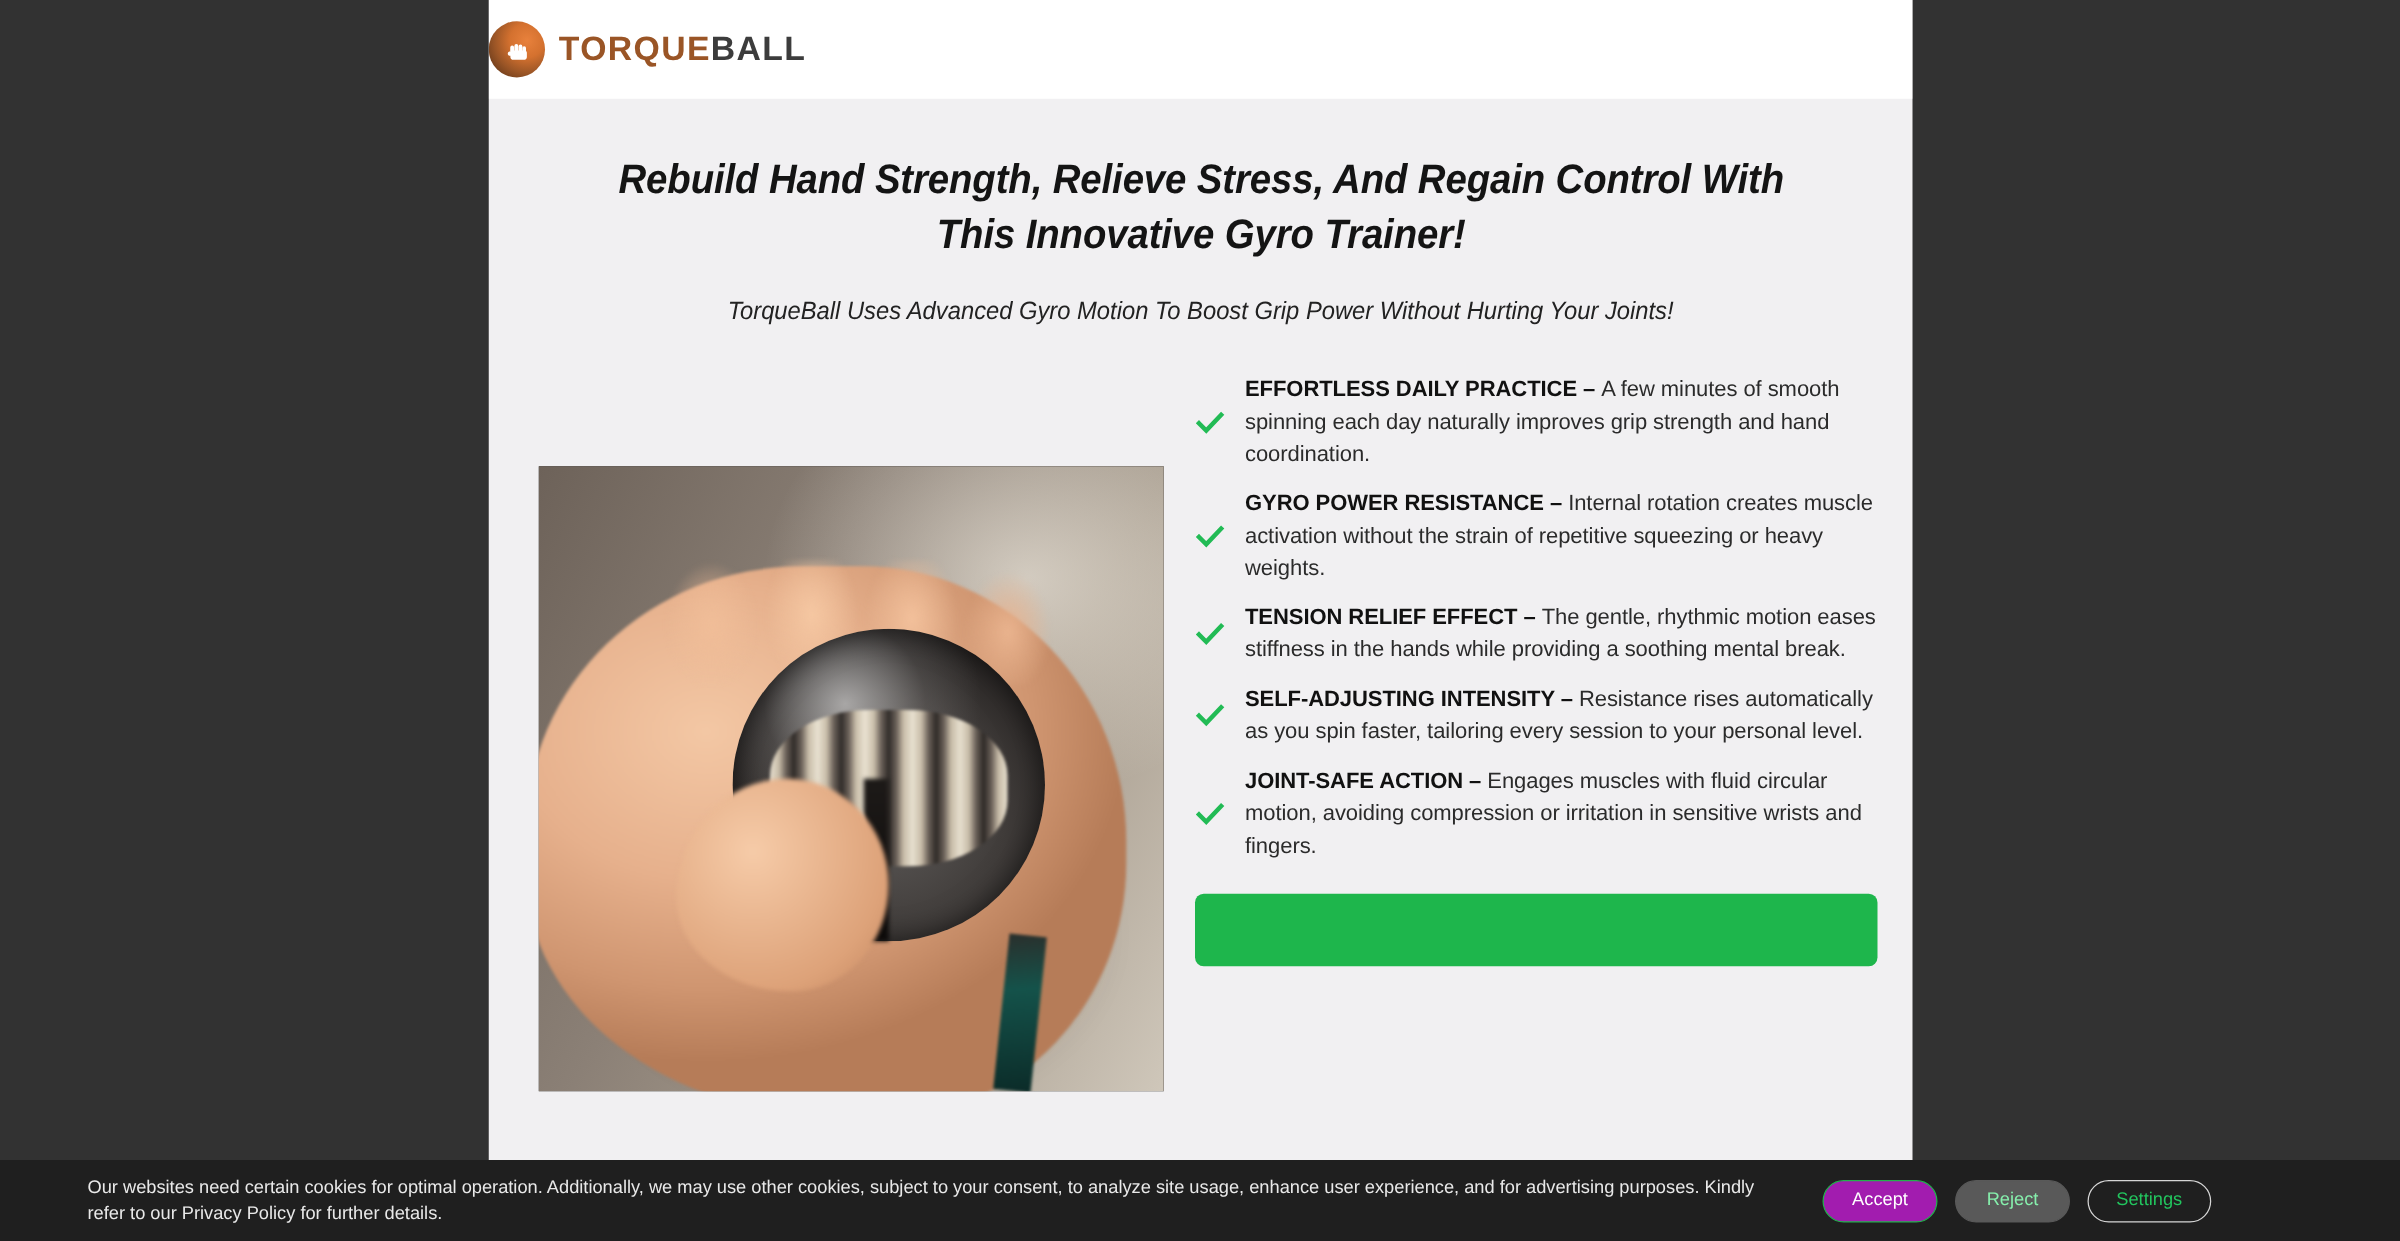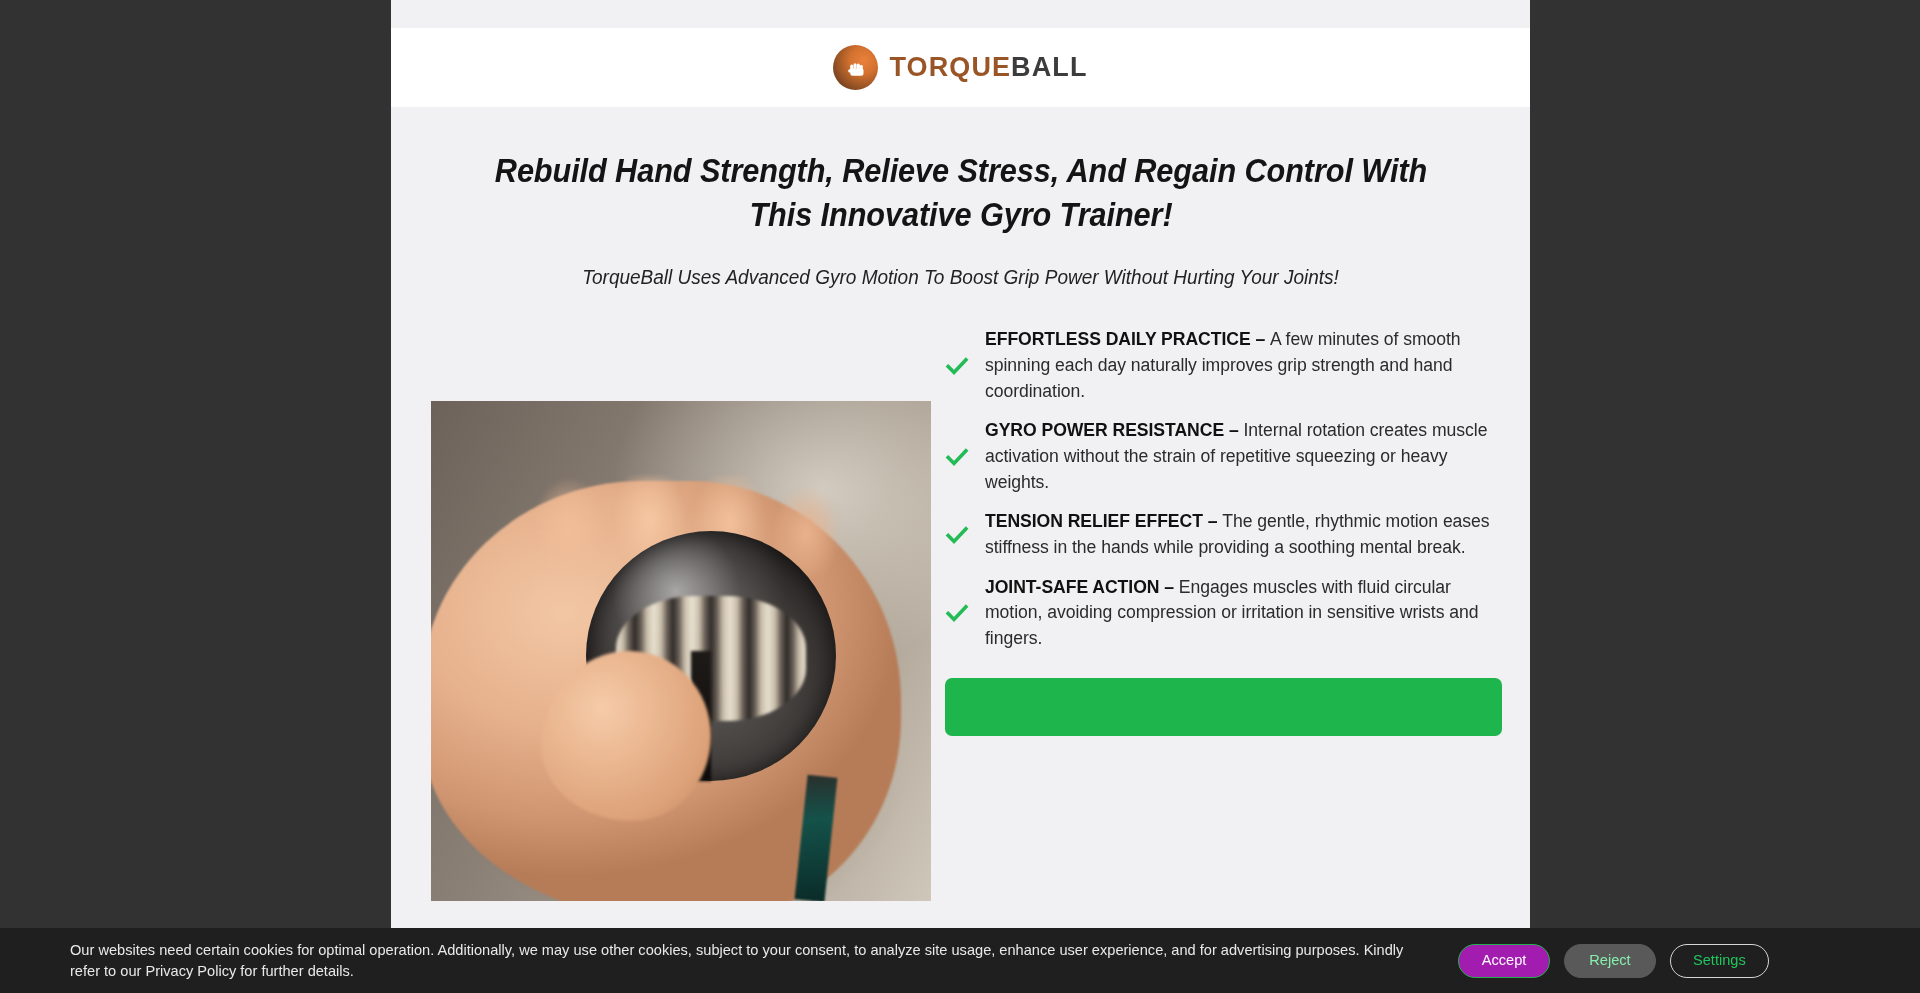--- a/index.html
+++ b/index.html
@@ -26,22 +26,21 @@
     background: #f1f0f2;
     overflow: hidden;
   }
 
   
   .site-header {
     height: 79px;
     background: #ffffff;
     display: flex;
     align-items: center;
-    justify-content: center;
-    margin-top: 28px;
+    justify-content: flex-start;
   }
 
   .brand {
     display: flex;
     align-items: center;
     gap: 11px;
   }
 
   .brand-mark {
     width: 45px;
@@ -91,21 +90,21 @@
     font-size: 20px;
     font-weight: 400;
     color: #222222;
     line-height: 1.4;
     transform: scaleX(0.95);
   }
 
   
   .content {
     display: flex;
-    gap: 0;
+    gap: 11px;
     padding: 36px 0 0 0;
   }
 
   .col-media {
     width: 520px;
     padding-left: 40px;
     padding-top: 74px;
     flex: none;
   }
 
@@ -373,20 +372,26 @@
           <p class="bullet-text"><span class="lead">GYRO POWER RESISTANCE – </span><span>Internal rotation creates muscle activation without the strain of repetitive squeezing or heavy weights.</span></p>
         </li>
 
         <li class="bullet">
           <svg class="check-icon" viewBox="0 0 24 24" aria-hidden="true">
             <path d="M3.2 12.6 L9.0 18.4 L20.9 5.9" fill="none" stroke="#22bb55" stroke-width="3.6" stroke-linecap="square" stroke-linejoin="miter"></path>
           </svg>
           <p class="bullet-text"><span class="lead">TENSION RELIEF EFFECT – </span><span>The gentle, rhythmic motion eases stiffness in the hands while providing a soothing mental break.</span></p>
         </li>
 
+        <li class="bullet">
+          <svg class="check-icon" viewBox="0 0 24 24" aria-hidden="true">
+            <path d="M3.2 12.6 L9.0 18.4 L20.9 5.9" fill="none" stroke="#22bb55" stroke-width="3.6" stroke-linecap="square" stroke-linejoin="miter"></path>
+          </svg>
+          <p class="bullet-text"><span class="lead">SELF-ADJUSTING INTENSITY – </span><span>Resistance rises automatically as you spin faster, tailoring every session to your personal level.</span></p>
+        </li>
 
         <li class="bullet">
           <svg class="check-icon" viewBox="0 0 24 24" aria-hidden="true">
             <path d="M3.2 12.6 L9.0 18.4 L20.9 5.9" fill="none" stroke="#22bb55" stroke-width="3.6" stroke-linecap="square" stroke-linejoin="miter"></path>
           </svg>
           <p class="bullet-text"><span class="lead">JOINT-SAFE ACTION – </span><span>Engages muscles with fluid circular motion, avoiding compression or irritation in sensitive wrists and fingers.</span></p>
         </li>
 
 
       </ul>

